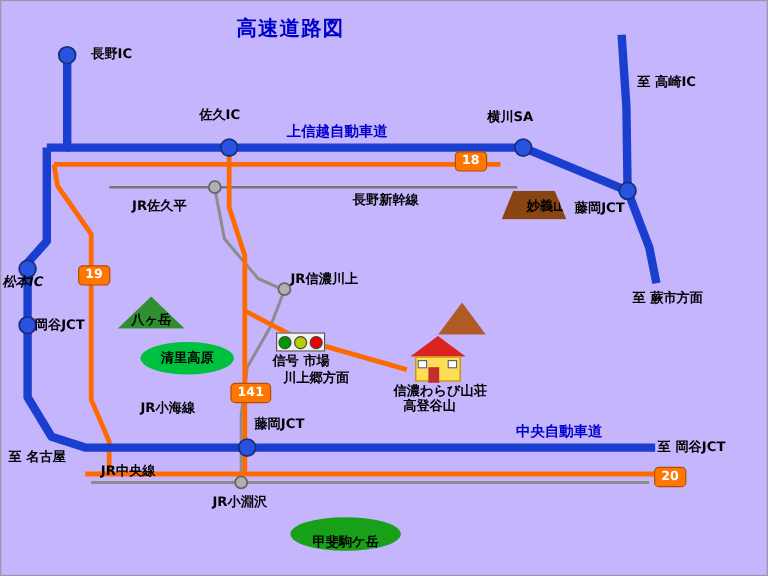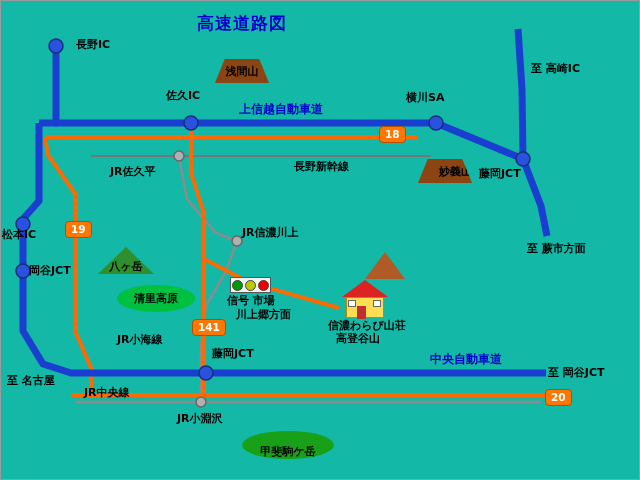--- a/index.html
+++ b/index.html
@@ -1,16 +1,16 @@
 <!DOCTYPE html>
 <html><head>
 <meta charset="utf-8">
 <style>
   html,body{margin:0;padding:0;background:#fff;}
-  #map{position:relative;width:640px;height:480px;background:#14b8a6;border:1px solid #9a9a9a;
+  #map{position:relative;width:640px;height:480px;background:#c4b5fd;border:1px solid #9a9a9a;
        box-sizing:border-box;overflow:hidden;font-family:"DejaVu Sans","Liberation Sans",sans-serif;padding-left:36px;}
   svg.lines{position:absolute;left:0;top:0;}
   .title{position:absolute;top:11px;font-size:17px;font-weight:bold;color:#0000cc;letter-spacing:1px;white-space:nowrap;}
   .lbl{position:absolute;font-size:11px;font-weight:bold;color:#000;white-space:nowrap;line-height:1.15;}
   .lbl.blue{color:#0000cc;font-size:12px;}
   .shield{position:absolute;background:#ff7700;color:#fff;border:1px solid #b34d00;border-radius:4px;
           font-size:10.5px;font-weight:bold;padding:1px 5px;line-height:1.2;white-space:nowrap;}
   .ellipse{position:absolute;border-radius:50%;display:flex;align-items:center;justify-content:center;
            font-size:11px;font-weight:bold;color:#000;white-space:nowrap;}
   .e-green{background:#00c040;}
@@ -65,23 +65,20 @@
     <circle cx="190" cy="122" r="7" fill="#2a52e0" stroke="#16307a" stroke-width="1.5"></circle>
     <circle cx="435" cy="122" r="7" fill="#2a52e0" stroke="#16307a" stroke-width="1.5"></circle>
     <circle cx="522" cy="158" r="7" fill="#2a52e0" stroke="#16307a" stroke-width="1.5"></circle>
     <circle cx="22" cy="223" r="7" fill="#2a52e0" stroke="#16307a" stroke-width="1.5"></circle>
     <circle cx="22" cy="270" r="7" fill="#2a52e0" stroke="#16307a" stroke-width="1.5"></circle>
     <circle cx="205" cy="372" r="7" fill="#2a52e0" stroke="#16307a" stroke-width="1.5"></circle>
   </svg>
 
   <span class="title" style="left:196px;">高速道路図</span>
 
-  <div class="trap" style="left:214px;top:58px;width:54px;height:24px;">
-    <span>浅間山</span>
-  </div>
   <div class="trap" style="left:417px;top:158px;width:54px;height:24px;justify-content:flex-end;">
     <span>妙義山</span>
   </div>
   <div class="tri green" style="left:97px;top:246px;width:56px;height:27px;">
     <span>八ヶ岳</span>
   </div>
   <div class="tri brown" style="left:364px;top:251px;width:40px;height:27px;"></div>
   <div class="ellipse e-green" style="left:116px;top:284px;width:78px;height:27px;">
     <span>清里高原</span>
   </div>
@@ -110,21 +107,21 @@
 
   <div class="lbl" style="left:75px;top:38px;">長野IC</div>
   <div class="lbl" style="left:165px;top:89px;">佐久IC</div>
   <div class="lbl blue" style="left:238px;top:102px;">上信越自動車道</div>
   <div class="lbl" style="left:405px;top:91px;">横川SA</div>
   <div class="lbl" style="left:530px;top:62px;">至 高崎IC</div>
   <div class="lbl" style="left:478px;top:167px;">藤岡JCT</div>
   <div class="lbl" style="left:526px;top:242px;">至 蕨市方面</div>
   <div class="lbl" style="left:109px;top:165px;">JR佐久平</div>
   <div class="lbl" style="left:293px;top:160px;">長野新幹線</div>
-  <div class="lbl" style="left:1px;top:228px;">松本IC</div>
+  <div class="lbl" style="left:1px;top:228px;font-style:italic;">松本IC</div>
   <div class="lbl" style="left:4px;top:264px;margin-left:24px;">岡谷JCT</div>
   <div class="lbl" style="left:241px;top:226px;">JR信濃川上</div>
   <div class="lbl" style="left:116px;top:333px;">JR小海線</div>
   <div class="lbl" style="left:211px;top:347px;">藤岡JCT</div>
   <div class="lbl blue" style="left:429px;top:352px;">中央自動車道</div>
   <div class="lbl" style="left:547px;top:366px;">至 岡谷JCT</div>
   <div class="lbl" style="left:6px;top:374px;">至 名古屋</div>
   <div class="lbl" style="left:83px;top:386px;">JR中央線</div>
   <div class="lbl" style="left:176px;top:412px;">JR小淵沢</div>
   <div class="lbl" style="left:226px;top:294px;">信号 市場</div>

